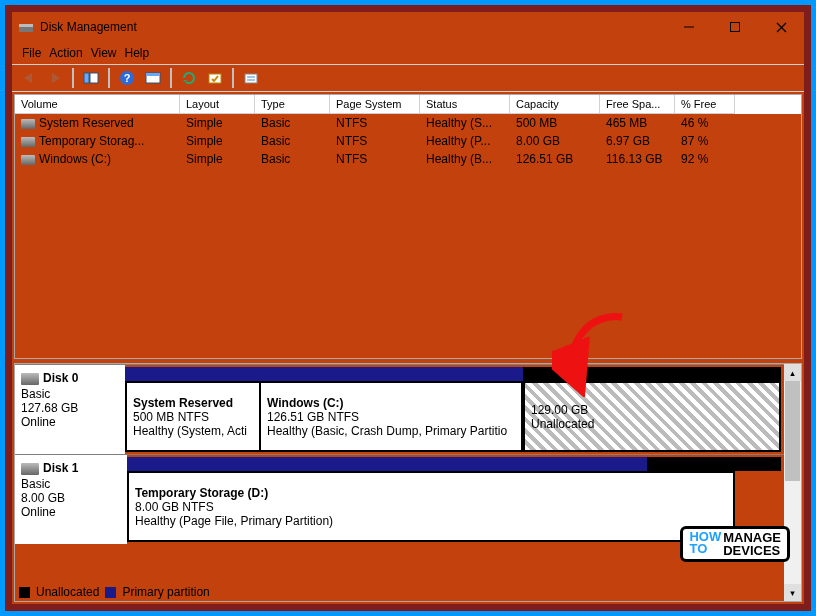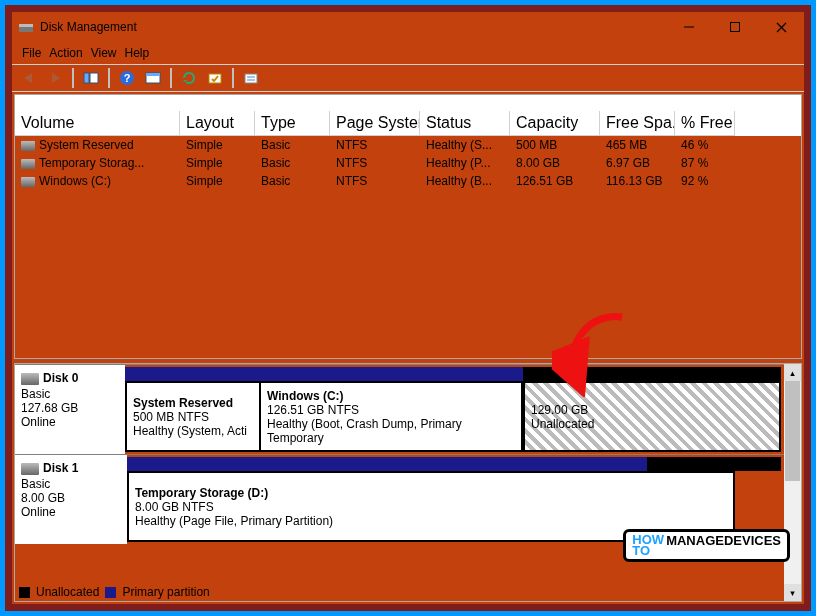--- a/index.html
+++ b/index.html
@@ -75,25 +75,24 @@
     position: relative;
   }
   .vol-header {
     display: flex;
     background: #fff;
   }
   .vol-header .col {
     padding: 3px 6px;
     border-right: 1px solid #d0d0d0;
     border-bottom: 1px solid #d0d0d0;
-    font-size: 16px;
+    font-size: 11px;
     background: #fff;
     overflow: hidden;
     white-space: nowrap;
-    margin-top: 16px;
   }
   .vol-row {
     display: flex;
     align-items: center;
     padding: 0;
   }
   .vol-row .col {
     padding: 2px 6px;
     font-size: 12px;
     overflow: hidden;
@@ -222,21 +221,21 @@
     border: 3px solid #000;
     border-radius: 6px;
     padding: 2px 6px;
     font-weight: 900;
     font-size: 15px;
     line-height: 1;
     background: #fff;
     display:flex; 
   }
   .watermark .blue { color:#1fa1ff; font-size:13px; margin-right:2px; line-height:.9;}
-  .watermark .stack { display:flex; flex-direction:row; font-size:13px;}
+  .watermark .stack { display:flex; flex-direction:column; font-size:13px;}
 </style>
 </head>
 <body>
 
 <div class="window">
 
   <div class="titlebar">
     <span class="app-icon">
       <svg width="16" height="16">
           <rect x="1" y="5" width="14" height="8" fill="#777"></rect>
@@ -387,21 +386,21 @@
             </div>
             <div class="disk-parts">
               <div class="part" style="width: 136px;">
                 <div class="pname">System Reserved</div>
                 <div>500 MB NTFS</div>
                 <div>Healthy (System, Acti</div>
               </div>
               <div class="part" style="width: 262px;">
                 <div class="pname">Windows  (C:)</div>
                 <div>126.51 GB NTFS</div>
-                <div>Healthy (Boot, Crash Dump, Primary Temporary</div>
+                <div>Healthy (Basic, Crash Dump, Primary Partitio</div>
               </div>
               <div class="part unalloc" style="width: 258px;">
                 <div>129.00 GB</div>
                 <div>Unallocated</div>
               </div>
             </div>
           </div>
         </div>
         <div class="disk-block">
           <div class="disk-label">

